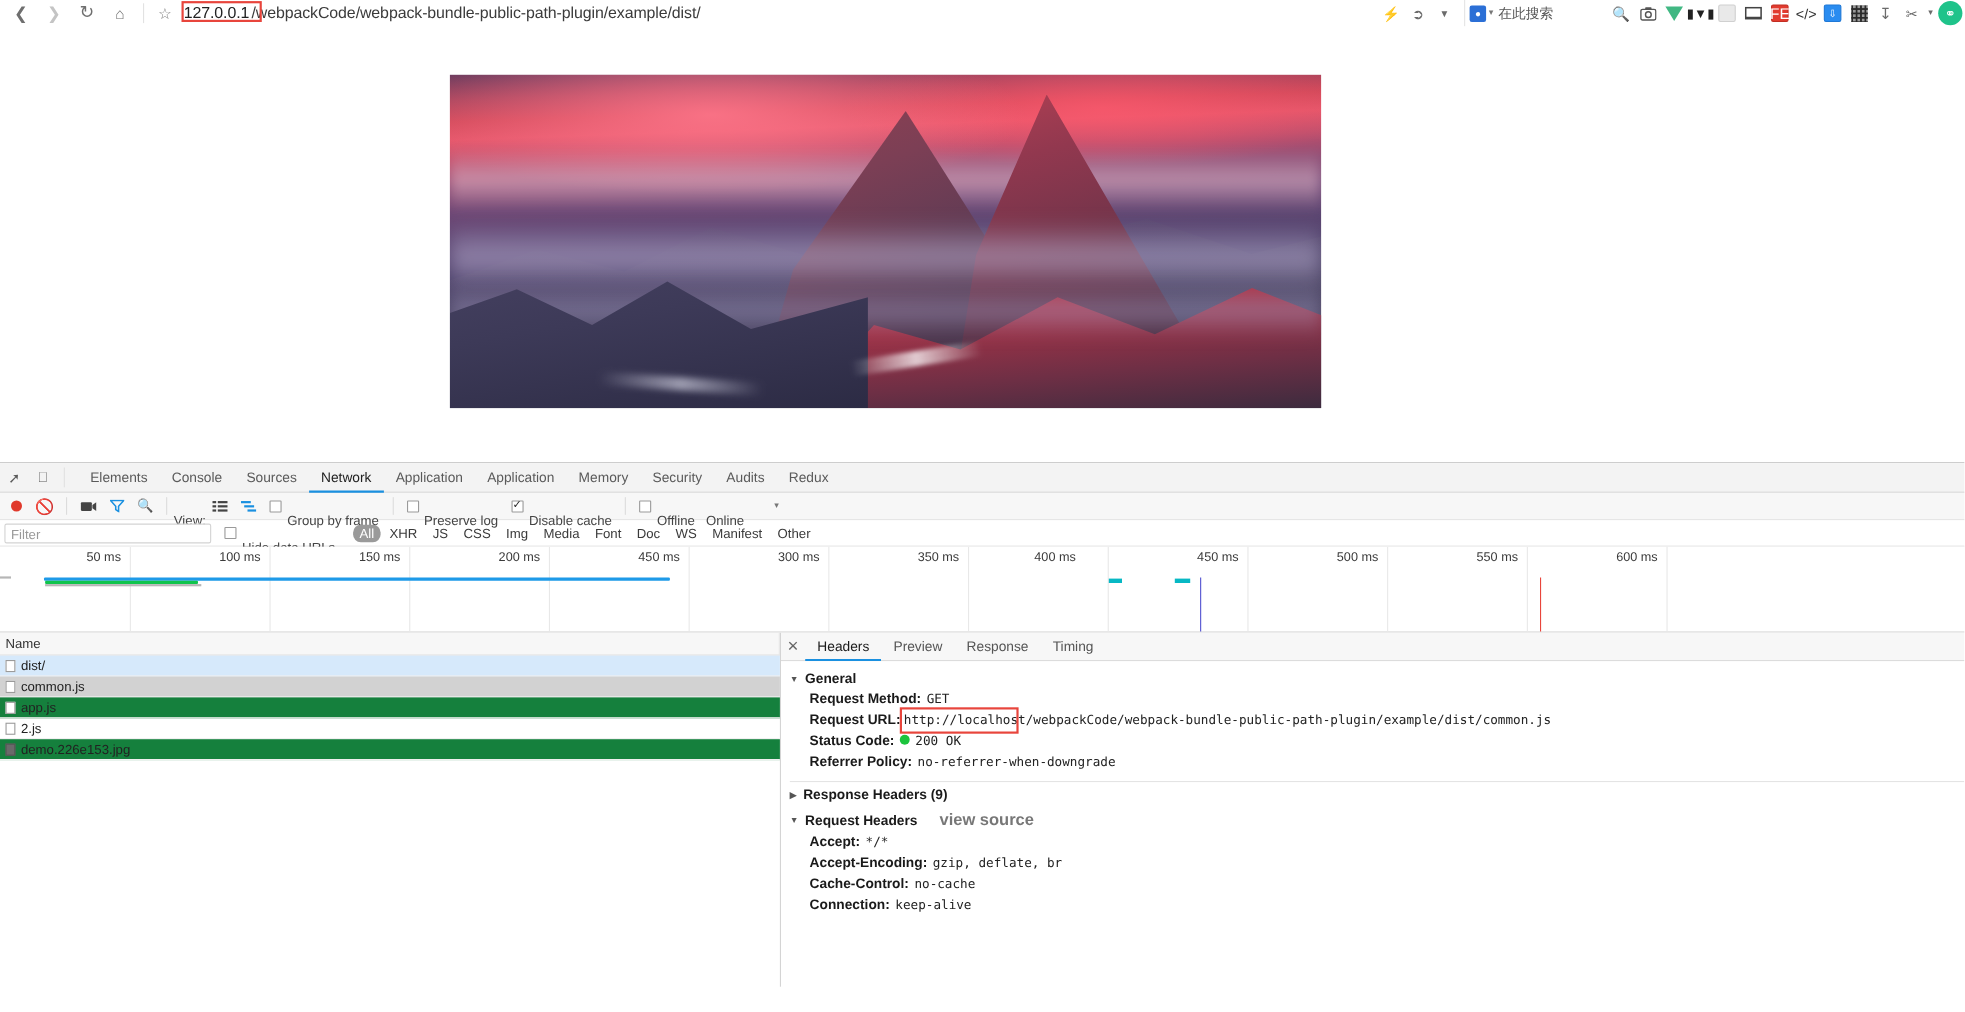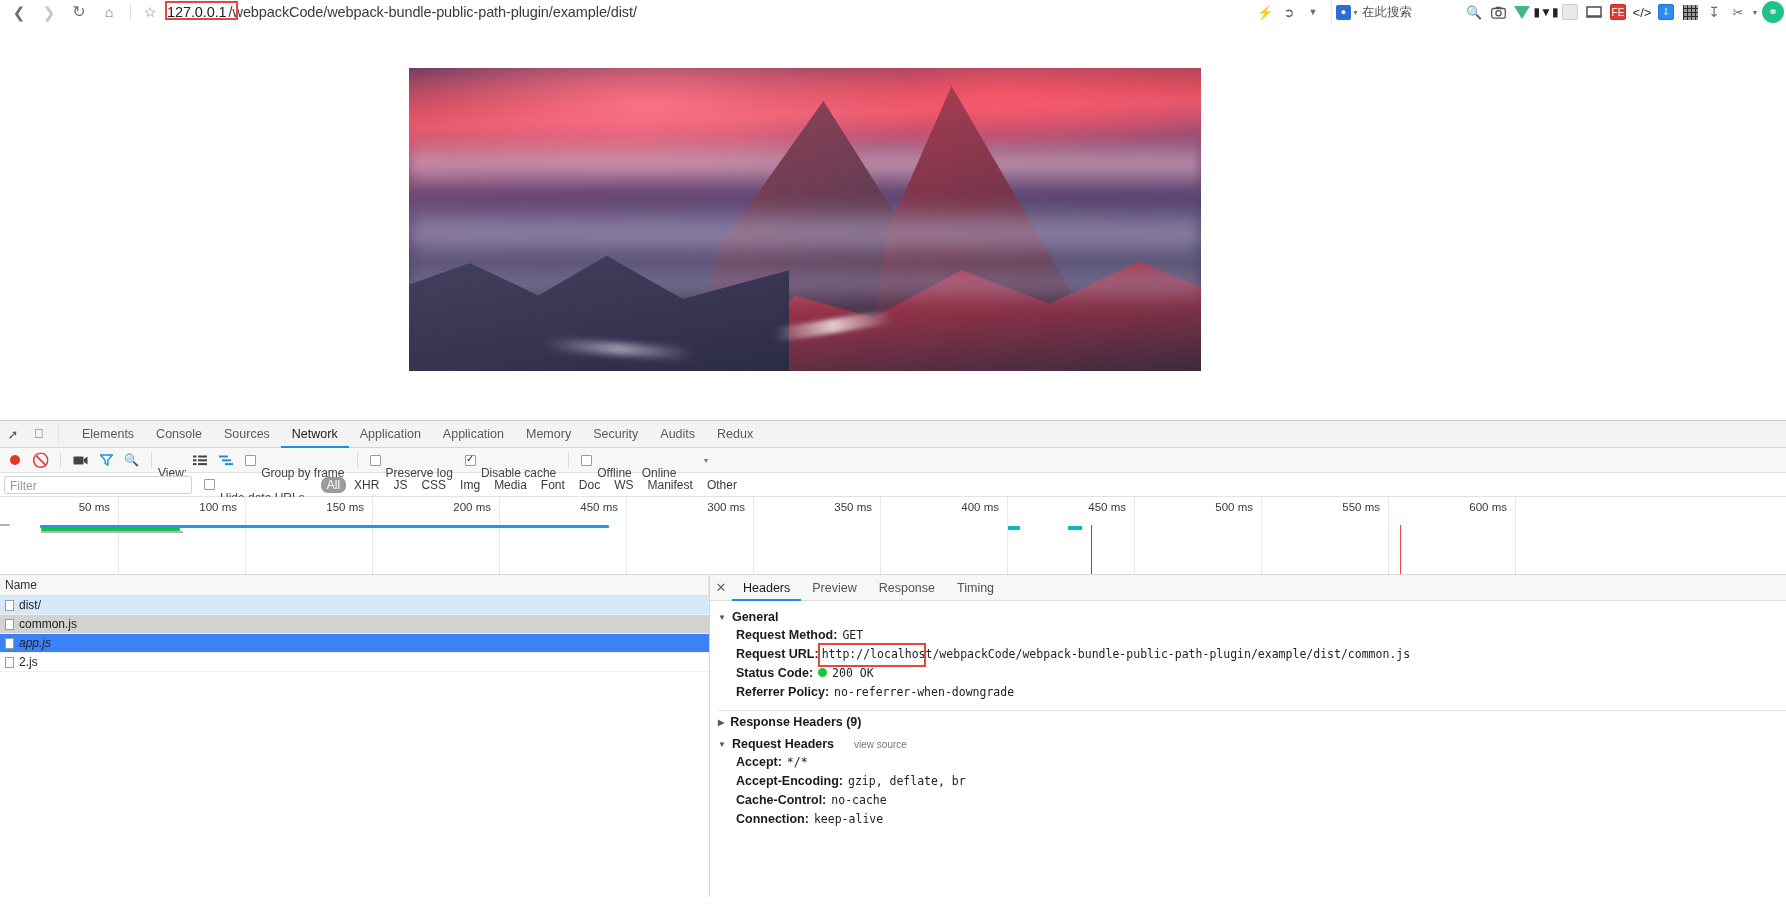--- a/index.html
+++ b/index.html
@@ -250,21 +250,21 @@
     font-size: 12px; color: #333; padding-left: 5px; border-right: 1px solid #e6e6e6;
     height: 21px; line-height: 21px;
   }
   .req-row {
     height: 19px; display: flex; align-items: center; gap: 5px;
     border-bottom: 1px solid #f0f0f0; padding-left: 5px;
     font-size: 12px; color: #222;
   }
   .req-row.sel-blue { background: #d6e9fb; }
   .req-row.sel-grey { background: #d2d2d2; }
-  .req-row.alt { background: #3b82f6; font-style: italic; }
+  .req-row.alt { background: #15803d; }
   .file-ico {
     width: 9px; height: 11px; border: 1px solid #9b9b9b; background: #fff; flex: 0 0 auto;
   }
   .file-ico.img { background: #6a6a6a; border-color: #555; }
 
   .detail {
     flex: 1; background: #fff; display: flex; flex-direction: column; overflow: hidden;
   }
   .detail-tabs {
     display: flex; align-items: center; height: 26px;
@@ -281,21 +281,21 @@
 
   .detail-body {
     flex: 1; overflow: hidden; padding: 6px 0 0 8px;
     font-size: 12.5px; color: #222;
   }
   .sect-head {
     display: flex; align-items: center; gap: 6px;
     font-weight: bold; font-size: 12.5px; color: #1a1a1a; margin: 3px 0 4px 0;
   }
   .tri { font-size: 8px; color: #555; }
-  .view-src { font-weight: normal; color: #777; font-size: 10px; margin-left: 14px; }
+  .view-src { font-weight: bold; color: #777; font-size: 15px; margin-left: 14px; }
   .hrow {
     display: flex; align-items: baseline; margin: 0 0 0 18px; height: 19px;
     white-space: nowrap;
   }
   .hkey { font-weight: bold; color: #1a1a1a; font-size: 12.5px; }
   .hval {
     font-family: "DejaVu Sans Mono", monospace; font-size: 11.5px; color: #222;
     margin-left: 5px;
   }
   .status-dot {
@@ -357,21 +357,21 @@
       <div class="tb-icon">
           <span class="sq-icon grey"></span>
         </div>
       <div class="tb-icon">
         <svg width="16" height="14" viewBox="0 0 16 14">
           <rect x="1" y="2" width="14" height="10" fill="none" stroke="#444" stroke-width="1.4"></rect>
           <line x1="1" y1="11" x2="15" y2="11" stroke="#444" stroke-width="1.4"></line>
         </svg>
       </div>
       <div class="tb-icon">
-          <span class="sq-icon red" style="color:#fff;font-size:10px;display:flex;align-items:center;justify-content:center;">FE</span>
+          <span class="sq-icon red" style="color:#fff;font-size:14px;display:flex;align-items:center;justify-content:center;">FE</span>
         </div>
       <div class="tb-icon" style="font-size:13px;color:#333;">&lt;/&gt;</div>
       <div class="tb-icon">
           <span class="sq-icon blue" style="color:#fff;font-size:9px;display:flex;align-items:center;justify-content:center;">⇩</span>
         </div>
       <div class="tb-icon">
           <span class="qr-ico"></span>
         </div>
       <div class="tb-icon" style="font-size:14px;">↧</div>
       <div class="tb-icon" style="font-size:13px;">✂</div>
@@ -513,21 +513,21 @@
       <div class="ov-tick" style="left:1388px;"></div>
       <div class="ov-tick" style="left:1515px;"></div>
 
       <div class="ov-label" style="left:114px;">50 ms</div>
       <div class="ov-label" style="left:241px;">100 ms</div>
       <div class="ov-label" style="left:368px;">150 ms</div>
       <div class="ov-label" style="left:495px;">200 ms</div>
       <div class="ov-label" style="left:622px;">450 ms</div>
       <div class="ov-label" style="left:749px;">300 ms</div>
       <div class="ov-label" style="left:876px;">350 ms</div>
-      <div class="ov-label" style="left:1003px;">400 ms</div>
+      <div class="ov-label" style="left:982px;">400 ms</div>
       <div class="ov-label" style="left:1130px;">450 ms</div>
       <div class="ov-label" style="left:1257px;">500 ms</div>
       <div class="ov-label" style="left:1384px;">550 ms</div>
       <div class="ov-label" style="left:1511px;">600 ms</div>
 
       <div class="ov-bar-grey" style="left:0px;   top:27px; width:10px;"></div>
       <div class="ov-bar-blue" style="left:40px;  top:28px; width:569px;"></div>
       <div class="ov-bar-green" style="left:41px;  top:31px; width:139px;"></div>
       <div class="ov-bar-grey" style="left:41px;  top:34px; width:142px;"></div>
       <div class="ov-bar-cyan" style="left:1008px;top:29px; width:12px;"></div>
@@ -551,20 +551,24 @@
           <span class="file-ico"></span>
           <span>common.js</span>
         </div>
         <div class="req-row alt">
           <span class="file-ico"></span>
           <span>app.js</span>
         </div>
         <div class="req-row">
           <span class="file-ico"></span>
           <span>2.js</span>
+        </div>
+        <div class="req-row alt">
+          <span class="file-ico img"></span>
+          <span>demo.226e153.jpg</span>
         </div>
       </div>
 
       <div class="detail">
         <div class="detail-tabs">
           <div class="close-x">✕</div>
           <div class="d-tab active">Headers</div>
           <div class="d-tab">Preview</div>
           <div class="d-tab">Response</div>
           <div class="d-tab">Timing</div>

